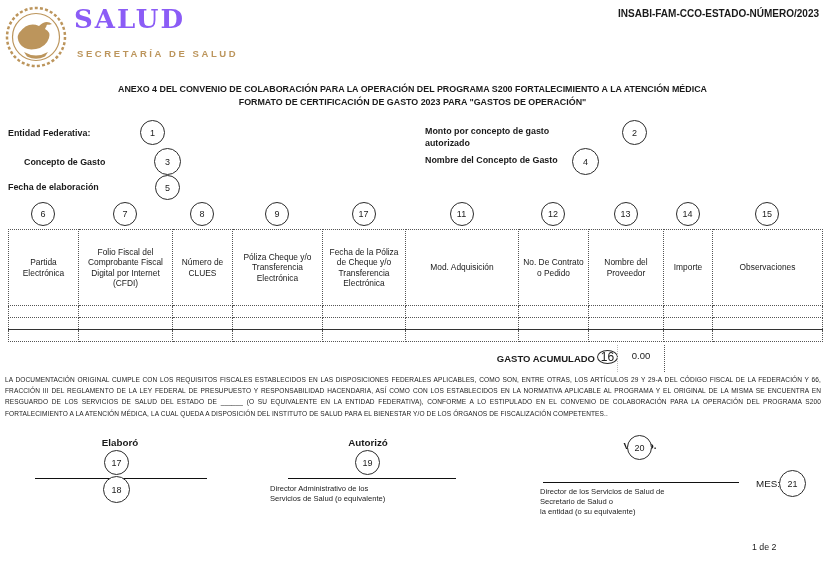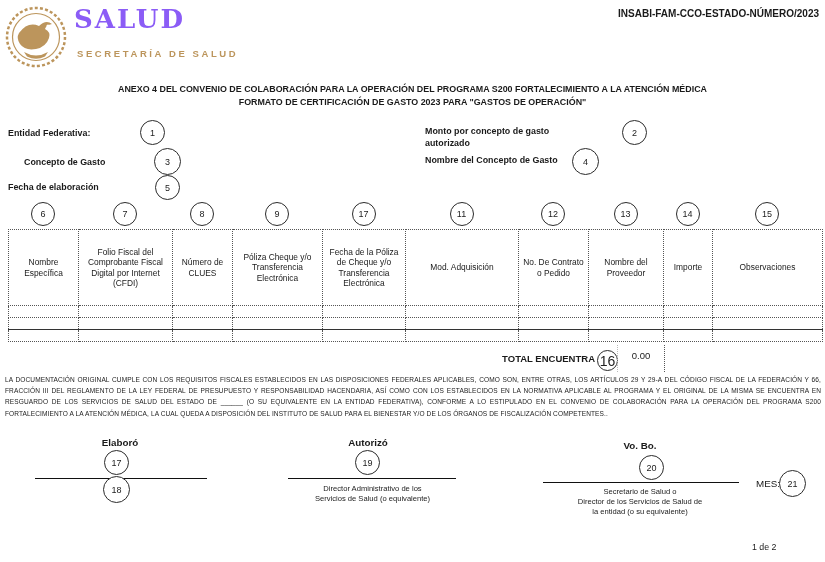--- a/index.html
+++ b/index.html
@@ -59,36 +59,36 @@
   table.grid th, table.grid td {
     border: 1px dotted #555;
     font-size: 8.4px; font-weight: 400; text-align: center; vertical-align: middle;
     padding: 1px 2px; line-height: 10.5px; overflow: hidden;
   }
   table.grid thead tr { height: 76px; }
   table.grid tbody tr { height: 12px; }
   table.grid tbody tr.solid-top td { border-top: 1px solid #333; }
   
   .total-label { position: absolute; left: 430px; top: 353px; width: 165px; text-align: right; font-size: 9.5px; font-weight: 700; }
-  .total-circ { position: absolute; left: 597px; top: 350px; width: 21px; height: 21px; font-size: 14px; }
+  .total-circ { position: absolute; left: 597px; top: 350px; width: 21px; height: 14px; font-size: 12px; }
   .total-cell {
     position: absolute; left: 617px; top: 345px; width: 48px; height: 27px;
     border-right: 1px dotted #555; border-left: 1px dotted #bbb;
     font-size: 9.5px; text-align: center; padding-top: 5px;
   }
   
   .legal {
     position: absolute; left: 5px; top: 374px; width: 816px;
     font-size: 6.55px; line-height: 11.2px; text-align: justify; color: #222;
     letter-spacing: 0.1px;
   }
   
   .sig-title { position: absolute; font-size: 9.8px; font-weight: 700; text-align: center; }
   .sig-line { position: absolute; border-top: 1.6px solid #111; height: 0; }
-  .sig-sub { position: absolute; font-size: 7.6px; line-height: 10px; text-align: center; color: #222; }
+  .sig-sub { position: absolute; font-size: 7.6px; line-height: 10px; text-align: left; color: #222; }
   .mes-label { position: absolute; left: 746px; top: 478px; font-size: 9.8px; margin-left: 10px; }
   .page-num { position: absolute; left: 752px; top: 542px; font-size: 8.8px; }
 </style>
 </head>
 <body>
 
 <div id="page">
 
   <div class="seal">
     <svg viewBox="0 0 64 64" width="64" height="66">
@@ -164,21 +164,21 @@
         <col style="width:90px">
         <col style="width:83px">
       <col style="width:113px">
         <col style="width:70px">
         <col style="width:75px">
         <col style="width:49px">
         <col style="width:110px">
     </colgroup>
     <thead>
       <tr>
-        <th>Nombre Específica</th>
+        <th>Partida Electrónica</th>
         <th>Folio Fiscal del Comprobante Fiscal Digital por Internet (CFDI)</th>
         <th>Número de CLUES</th>
         <th>Póliza Cheque y/o Transferencia Electrónica</th>
         <th>Fecha de la Póliza de Cheque y/o Transferencia Electrónica</th>
         <th>Mod. Adquisición</th>
         <th>No. De Contrato o Pedido</th>
         <th>Nombre del Proveedor</th>
         <th>Importe</th>
         <th>Observaciones</th>
       </tr>
@@ -216,45 +216,45 @@
           <td></td>
           <td></td>
           <td></td>
           <td></td>
           <td></td>
           <td></td>
         </tr>
     </tbody>
   </table>
 
-  <div class="total-label">TOTAL ENCUENTRA</div>
+  <div class="total-label">GASTO ACUMULADO</div>
   <div class="circ total-circ">16</div>
   <div class="total-cell">0.00</div>
 
   <div class="legal">LA DOCUMENTACIÓN ORIGINAL CUMPLE CON LOS REQUISITOS FISCALES ESTABLECIDOS EN LAS DISPOSICIONES FEDERALES APLICABLES, COMO SON, ENTRE OTRAS, LOS ARTÍCULOS 29 Y 29-A DEL CÓDIGO FISCAL DE LA FEDERACIÓN Y 66, FRACCIÓN III DEL REGLAMENTO DE LA LEY FEDERAL DE PRESUPUESTO Y RESPONSABILIDAD HACENDARIA, ASÍ COMO CON LOS ESTABLECIDOS EN LA NORMATIVA APLICABLE AL PROGRAMA Y EL ORIGINAL DE LA MISMA SE ENCUENTRA EN RESGUARDO DE LOS SERVICIOS DE SALUD DEL ESTADO DE ______ (O SU EQUIVALENTE EN LA ENTIDAD FEDERATIVA), CONFORME A LO ESTIPULADO EN EL CONVENIO DE COLABORACIÓN PARA LA OPERACIÓN DEL PROGRAMA S200 FORTALECIMIENTO A LA ATENCIÓN MÉDICA, LA CUAL QUEDA A DISPOSICIÓN DEL INSTITUTO DE SALUD PARA EL BIENESTAR Y/O DE LOS ÓRGANOS DE FISCALIZACIÓN COMPETENTES..</div>
 
   <div class="sig-title" style="left:35px; top:437px; width:170px;">Elaboró</div>
   <div class="circ abs" style="left:104px; top:450px;">17</div>
   <div class="sig-line" style="left:35px; top:478px; width:172px;"></div>
   <div class="circ abs" style="left:103px; top:476px; width:27px; height:27px;">18</div>
 
   <div class="sig-title" style="left:283px; top:437px; width:170px;">Autorizó</div>
   <div class="circ abs" style="left:355px; top:450px;text-align:right;">19</div>
   <div class="sig-line" style="left:288px; top:478px; width:168px;"></div>
   <div class="sig-sub" style="left:270px; top:484px; width:205px;">
     <div>Director Administrativo de los</div>
     <div>Servicios de Salud (o equivalente)</div>
   </div>
 
   <div class="sig-title" style="left:555px; top:440px; width:170px;">Vo. Bo.</div>
-  <div class="circ abs" style="left:627px; top:455px;margin-left:12px;">20</div>
+  <div class="circ abs" style="left:627px; top:435px;">20</div>
   <div class="sig-line" style="left:543px; top:482px; width:196px;"></div>
   <div class="sig-sub" style="left:540px; top:487px; width:200px;">
+    <div>Director de los Servicios de Salud de</div>
     <div>Secretario de Salud o</div>
-    <div>Director de los Servicios de Salud de</div>
     <div>la entidad (o su equivalente)</div>
   </div>
 
   <div class="mes-label">MES:</div>
   <div class="circ abs" style="left:779px; top:470px; width:27px; height:27px;">21</div>
 
   <div class="page-num">1 de 2</div>
 
 </div>
 

